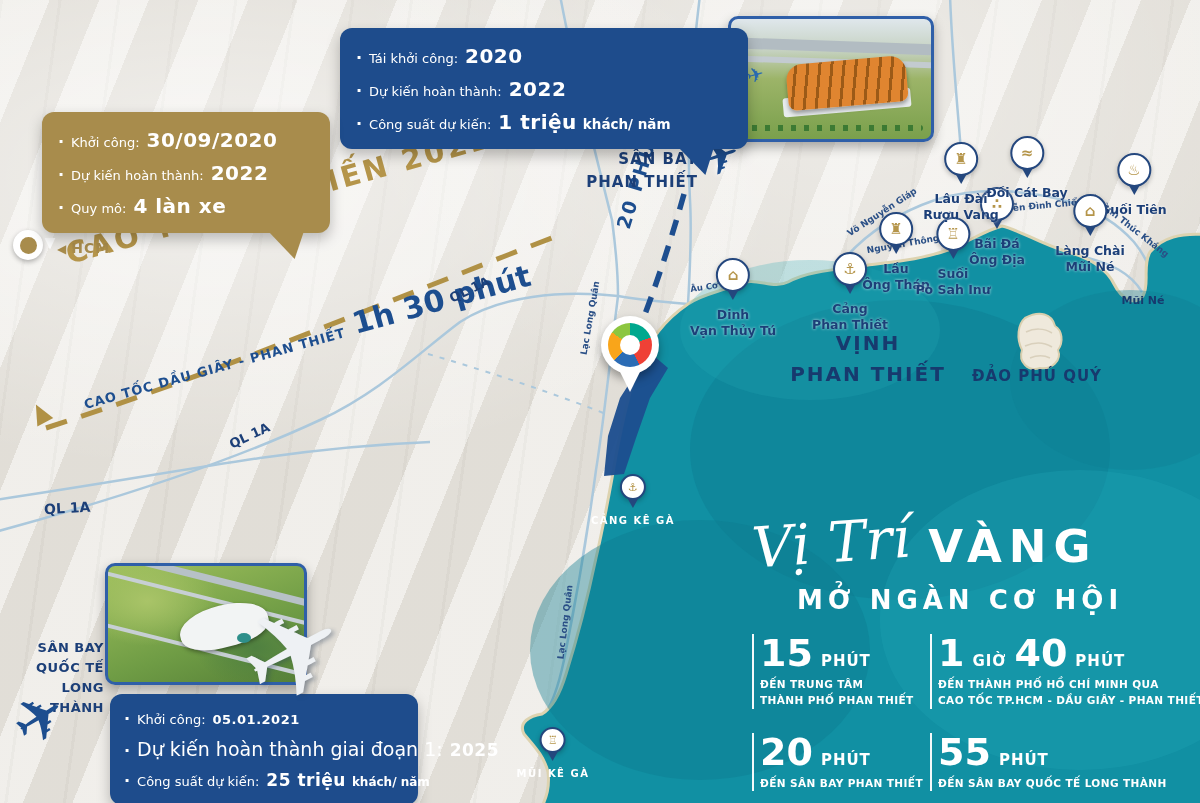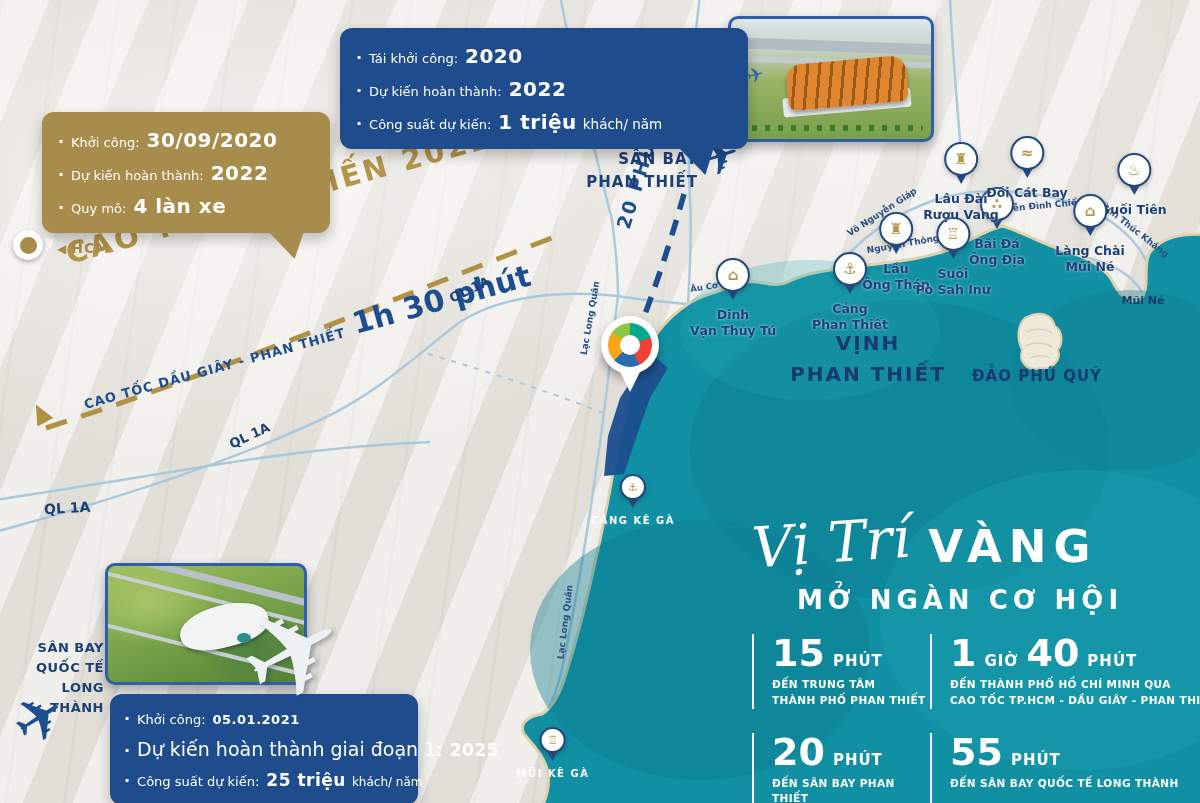--- a/index.html
+++ b/index.html
@@ -14,21 +14,21 @@
   svg{position:absolute;left:0;top:0;z-index:1;}
   
   .co{position:absolute;border-radius:12px;color:#fff;padding:12px 20px 10px 16px;z-index:50;
       box-shadow:0 6px 14px rgba(0,0,0,.25);}
   .co.blue{background:#1e4c8c;}
   .co.gold{background:#a88c4c;color:#fff;}
   .co-line{display:flex;align-items:baseline;white-space:nowrap;line-height:1.65;}
   .co-line::before{content:"·";font-weight:bold;margin-right:7px;}
   .co-line .lbl{font-size:13px;margin-right:7px;}
   .co-line b{font-size:20px;letter-spacing:.5px;}
-  .co-line .sfx{font-size:13.5px;font-weight:normal;margin-left:6px;}
+  .co-line .sfx{font-size:13.5px;font-weight:bold;margin-left:6px;}
   .co .tail{position:absolute;width:36px;height:28px;bottom:-26px;}
   .co.blue .tail{right:34px;background:#1e4c8c;clip-path:polygon(0 0,100% 0,76% 100%);}
   .co.gold .tail{right:26px;background:#a88c4c;clip-path:polygon(0 0,100% 0,74% 100%);}
   
   .marker{position:absolute;transform:translateX(-50%);display:flex;flex-direction:column;
           align-items:center;z-index:30;}
   .badge{background:#fff;border:2px solid #24477e;border-radius:50%;display:flex;
          align-items:center;justify-content:center;box-shadow:0 2px 5px rgba(0,0,0,.25);}
   .badge .glyph{color:#b5954a;font-weight:bold;}
   .badge.b32{width:30px;height:30px;font-size:15px;}
@@ -44,21 +44,21 @@
   
   .sealabel{position:absolute;color:#173a6e;font-weight:bold;z-index:20;text-align:center;}
   .headline{position:absolute;left:752px;top:515px;z-index:20;color:#fff;}
   .hl-row1{display:flex;align-items:baseline;gap:18px;}
   .hl-script{font-family:"DejaVu Serif","Liberation Serif",serif;font-style:italic;
              font-size:56px;transform:rotate(-4deg);line-height:1;}
   .hl-caps{font-size:45px;font-weight:bold;letter-spacing:7px;line-height:1;}
   .hl-row2{margin-top:14px;font-size:26px;font-weight:bold;letter-spacing:5px;margin-left:45px;}
   .stats{position:absolute;left:752px;top:634px;z-index:20;display:grid;
          grid-template-columns:178px 300px;row-gap:24px;column-gap:0;color:#fff;}
-  .stat{border-left:2px solid rgba(255,255,255,.95);padding-left:18px;}
+  .stat{border-left:2px solid rgba(255,255,255,.95);padding-left:6px;}
   .stat .nums{display:flex;align-items:baseline;}
   .stat .big{font-size:38px;font-weight:bold;line-height:1;}
   .stat .small{font-size:15px;font-weight:bold;letter-spacing:1px;margin-left:8px;margin-right:8px;}
   .stat .desc{margin-top:5px;font-size:10.5px;font-weight:bold;letter-spacing:.4px;line-height:1.5;}
   
   .card{position:absolute;border:3px solid #2f5fa8;border-radius:10px;overflow:hidden;z-index:35;
         box-shadow:0 5px 12px rgba(0,0,0,.3);}
   
   #card-pt{left:728px;top:16px;width:200px;height:120px;
     background:linear-gradient(180deg,#dfe7ec 0%,#c6d2c2 26%,#9cb468 50%,#7aa04c 100%);}

